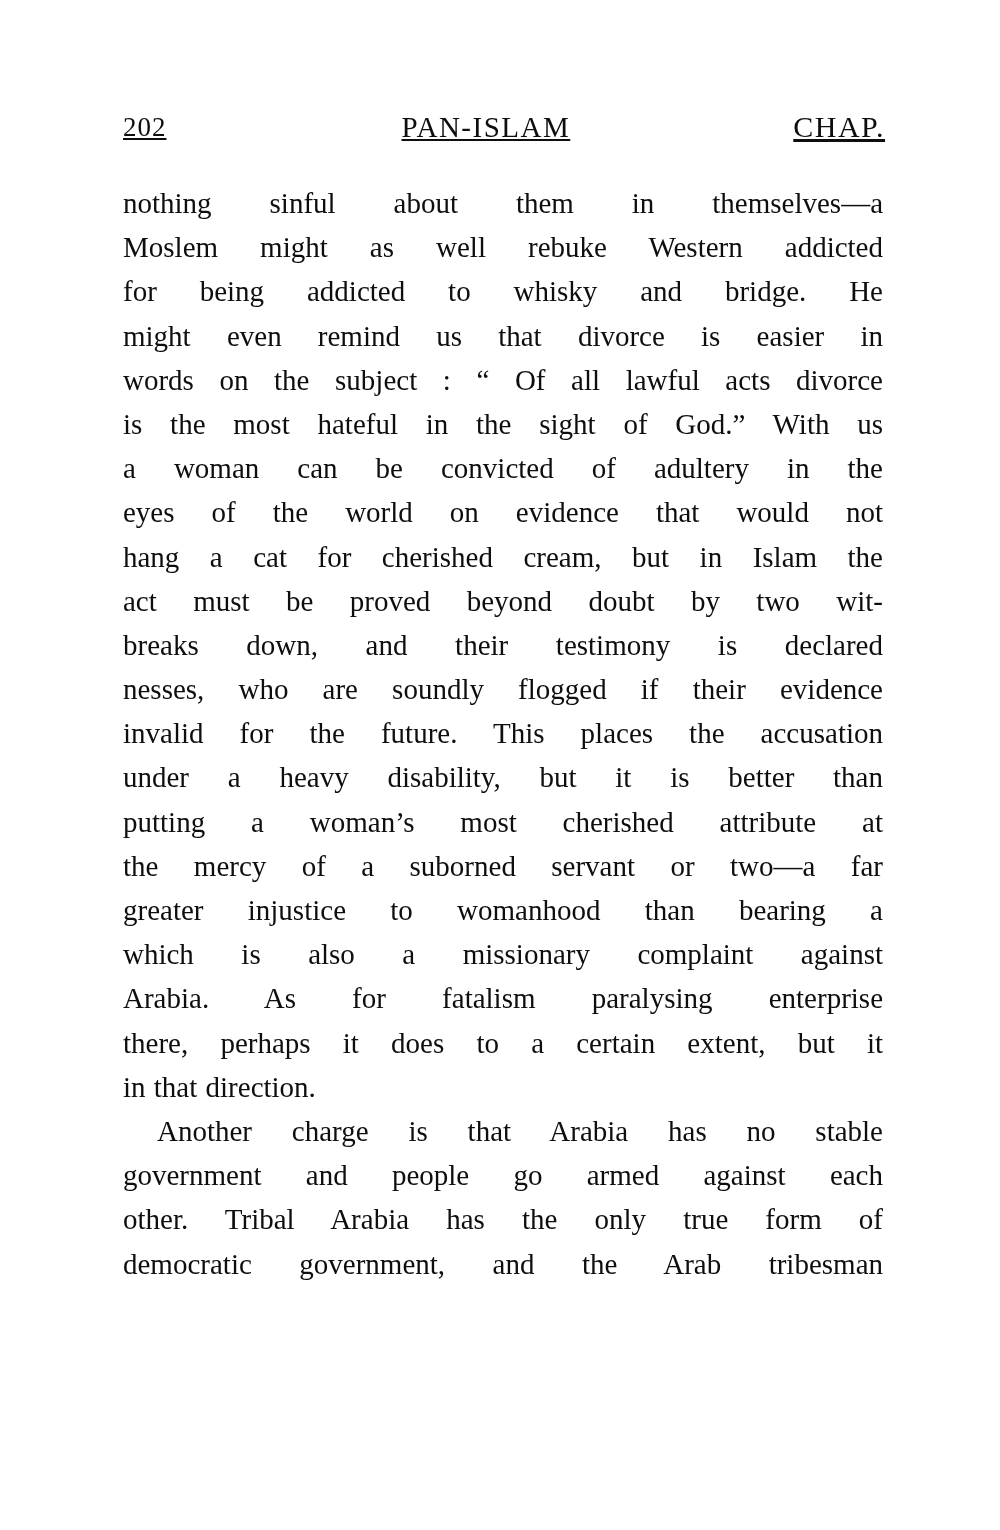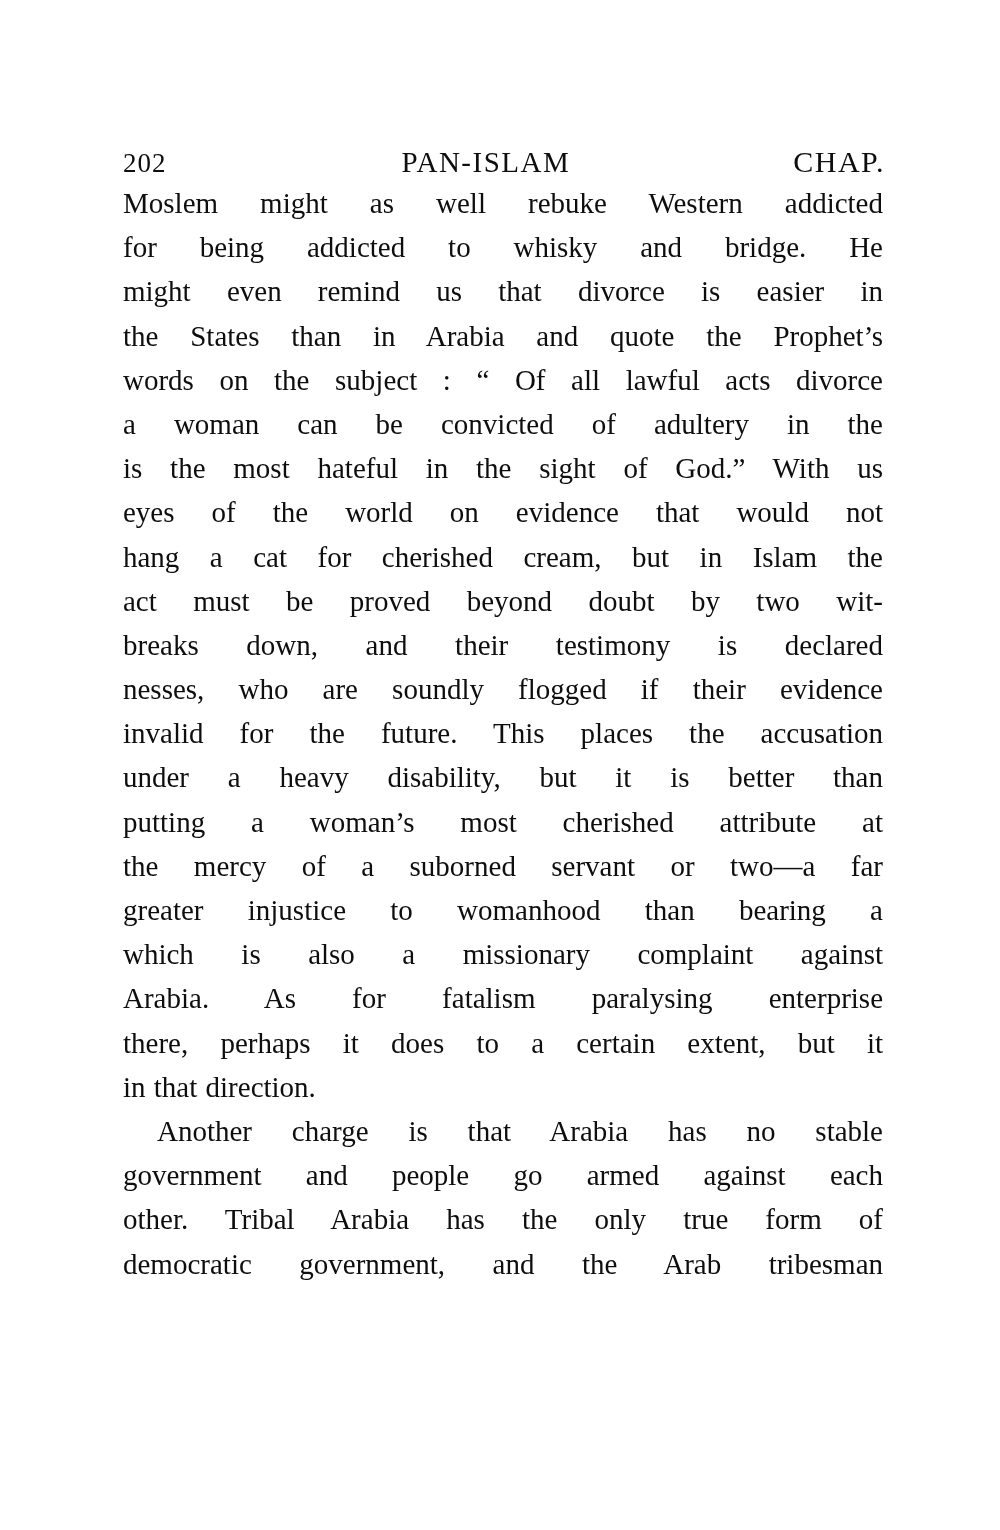--- a/index.html
+++ b/index.html
@@ -17,32 +17,32 @@
     font-family: "Liberation Serif", "DejaVu Serif", serif;
     color: var(--ink);
   }
   .header {
     position: absolute;
     left: 123px;
     top: 110px;
     width: 762px;
     display: flex;
     justify-content: space-between;
-    align-items: flex-end;
+    align-items: center;
+    text-decoration: underline;
   }
   .page-number {
     font-size: 27px;
     letter-spacing: 1px;
   }
   .running-title {
     font-size: 29px;
     letter-spacing: 1.5px;
     
     transform: translateX(6px);
-    margin-top: 36px;
   }
   .chapter-label {
     font-size: 30px;
     letter-spacing: 1.5px;
   }
   .textblock {
     position: absolute;
     left: 123px;
     top: 181px;
     width: 760px;
@@ -68,27 +68,27 @@
 
 <div class="page">
 
   <div class="header">
     <span class="page-number">202</span>
     <span class="running-title">PAN-ISLAM</span>
     <span class="chapter-label">CHAP.</span>
   </div>
 
   <div class="textblock">
+    <div class="line">nothing sinful about them in themselves—a</div>
     <div class="line">Moslem might as well rebuke Western addicted</div>
     <div class="line">for being addicted to whisky and bridge.  He</div>
     <div class="line">might even remind us that divorce is easier in</div>
-    <div class="line">the States than in Arabia and quote the Prophet’s</div>
     <div class="line">words on the subject : “ Of all lawful acts divorce</div>
+    <div class="line">is the most hateful in the sight of God.”  With us</div>
     <div class="line">a woman can be convicted of adultery in the</div>
-    <div class="line">is the most hateful in the sight of God.”  With us</div>
     <div class="line">eyes of the world on evidence that would not</div>
     <div class="line">hang a cat for cherished cream, but in Islam the</div>
     <div class="line">act must be proved beyond doubt by two wit-</div>
     <div class="line">breaks down, and their testimony is declared</div>
     <div class="line">nesses, who are soundly flogged if their evidence</div>
     <div class="line">invalid for the future.  This places the accusation</div>
     <div class="line">under a heavy disability, but it is better than</div>
     <div class="line">putting a woman’s most cherished attribute at</div>
     <div class="line">the mercy of a suborned servant or two—a far</div>
     <div class="line">greater injustice to womanhood than bearing a</div>

